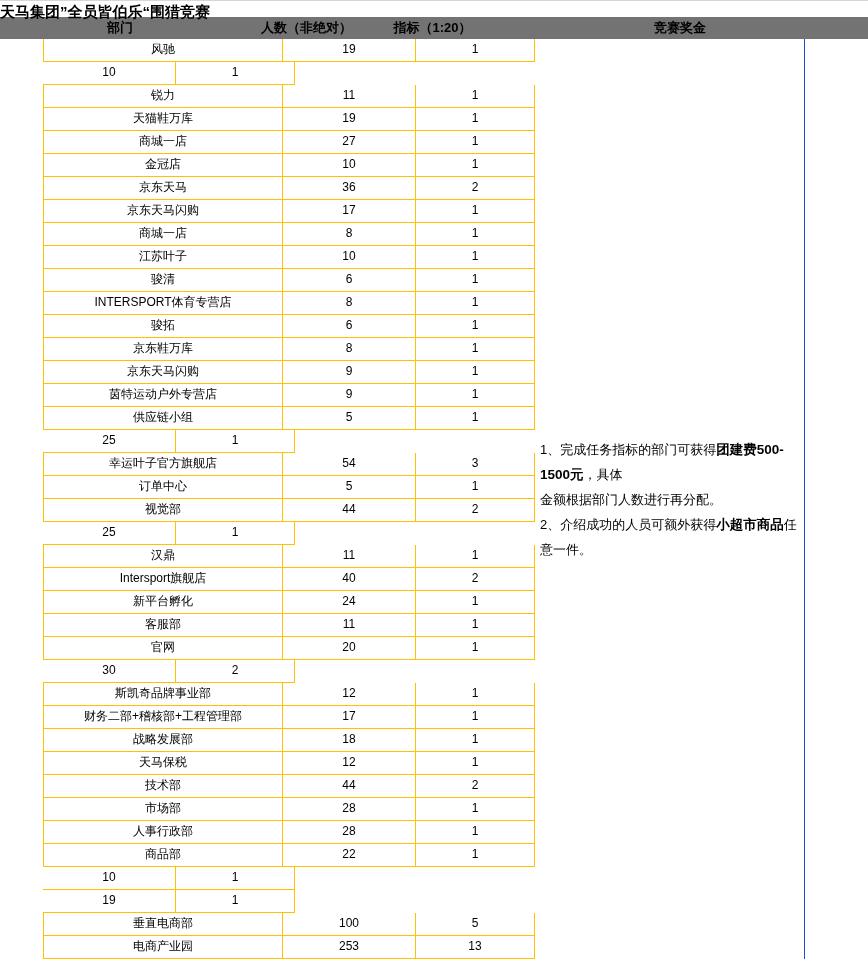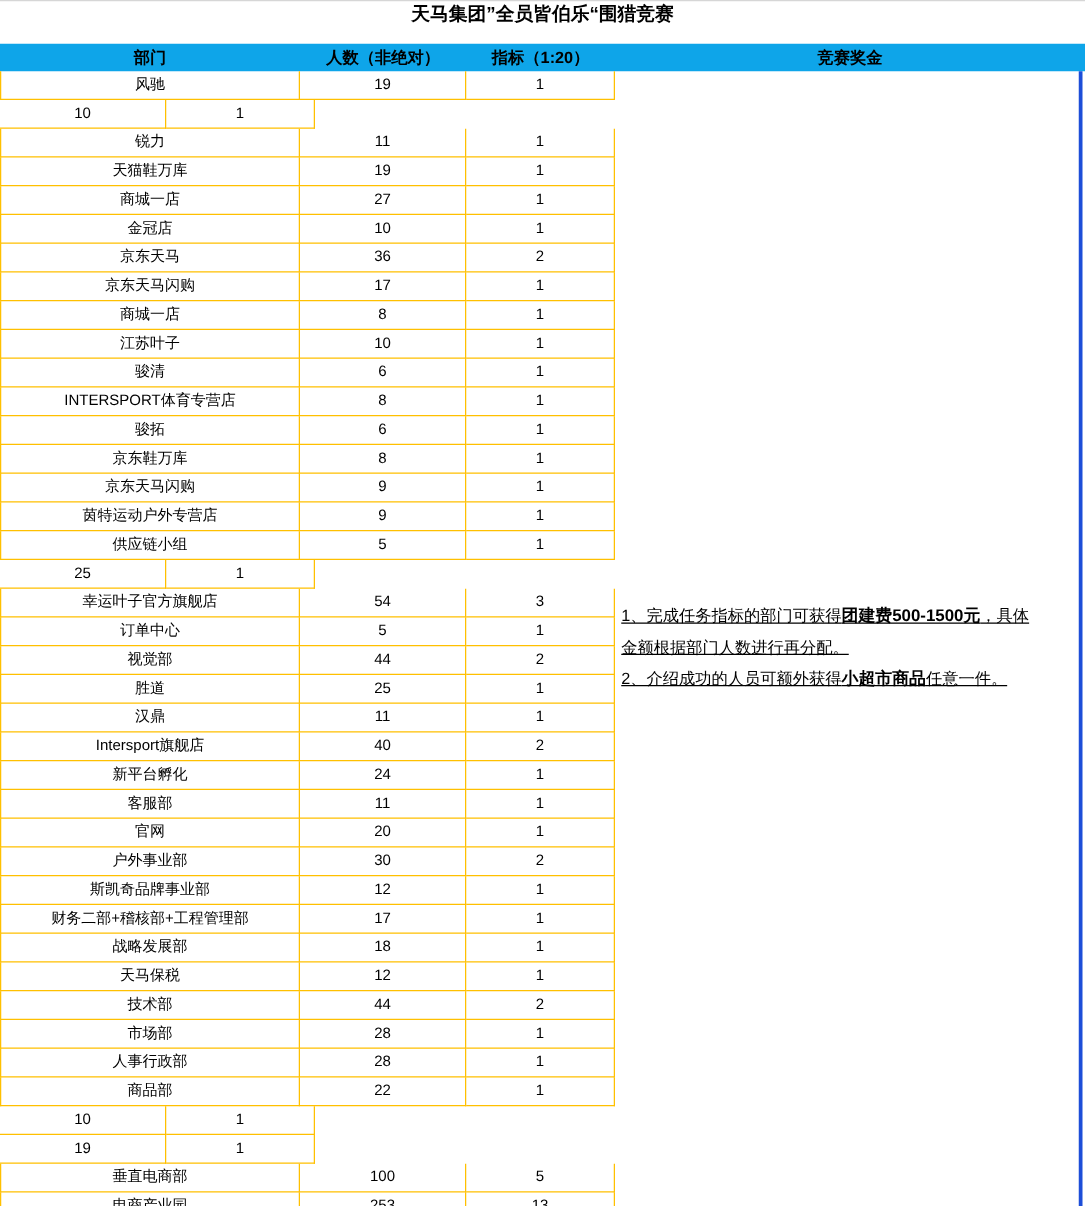--- a/index.html
+++ b/index.html
@@ -9,48 +9,48 @@
   }
   body {
     width: 868px;
     height: 965px;
     overflow: hidden;
     font-family: "Liberation Sans", "DejaVu Sans", sans-serif;
     color: #000000;
   }
   .title-row {
     box-sizing: border-box;
-    height: 35px;
+    height: 17px;
     line-height: 22px;
-    text-align: center;
     font-size: 15px;
     font-weight: bold;
     border-top: 1px solid #d6d6d6;
   }
   .header-row {
     display: flex;
     height: 22px;
-    background: #0ea5e9;
+    background: #737373;
     font-size: 13px;
     font-weight: bold;
   }
   .hcell {
     box-sizing: border-box;
     line-height: 22px;
     text-align: center;
     height: 22px;
   }
   .h0 { width: 240px; }
   .h1 { width: 133px; }
   .h2 { width: 119px; }
   .h3 { flex: 1; }
   .body-wrap {
     display: flex;
-    width: 866px;
+    width: 762px;
     height: 920px;
+    margin-left: 43px;
   }
   .grid {
     width: 492px;
   }
   .trow {
     display: flex;
     height: 23px;
   }
   .cell {
     box-sizing: border-box;
@@ -62,24 +62,23 @@
     border-bottom: 1px solid #FFC000;
     overflow: hidden;
     white-space: nowrap;
   }
   .c0 { width: 240px; border-left: 1px solid #FFC000; }
   .c1 { width: 133px; }
   .c2 { width: 119px; }
   .merged-cell {
     box-sizing: border-box;
     width: 374px;
-    border-right: 3px solid #1d4ed8;
+    border-right: 1px solid #1d4ed8;
     display: flex;
     align-items: center;
-    text-decoration: underline;
   }
   .prize-text {
     font-size: 13px;
     line-height: 25px;
     padding: 0 6px 0 5px;
   }
   .prize-text .b {
     font-weight: bold;
     font-size: 13.5px;
   }
@@ -195,21 +194,20 @@
         <div class="cell c0">订单中心</div>
         <div class="cell c1">5</div>
         <div class="cell c2">1</div>
       </div>
       <div class="trow">
         <div class="cell c0">视觉部</div>
         <div class="cell c1">44</div>
         <div class="cell c2">2</div>
       </div>
       <div class="trow">
-        <div class="cell c0">胜道</div>
         <div class="cell c1">25</div>
         <div class="cell c2">1</div>
       </div>
       <div class="trow">
         <div class="cell c0">汉鼎</div>
         <div class="cell c1">11</div>
         <div class="cell c2">1</div>
       </div>
       <div class="trow">
         <div class="cell c0">Intersport旗舰店</div>
@@ -225,21 +223,20 @@
         <div class="cell c0">客服部</div>
         <div class="cell c1">11</div>
         <div class="cell c2">1</div>
       </div>
       <div class="trow">
         <div class="cell c0">官网</div>
         <div class="cell c1">20</div>
         <div class="cell c2">1</div>
       </div>
       <div class="trow">
-        <div class="cell c0">户外事业部</div>
         <div class="cell c1">30</div>
         <div class="cell c2">2</div>
       </div>
       <div class="trow">
         <div class="cell c0">斯凯奇品牌事业部</div>
         <div class="cell c1">12</div>
         <div class="cell c2">1</div>
       </div>
       <div class="trow">
         <div class="cell c0">财务二部+稽核部+工程管理部</div>

